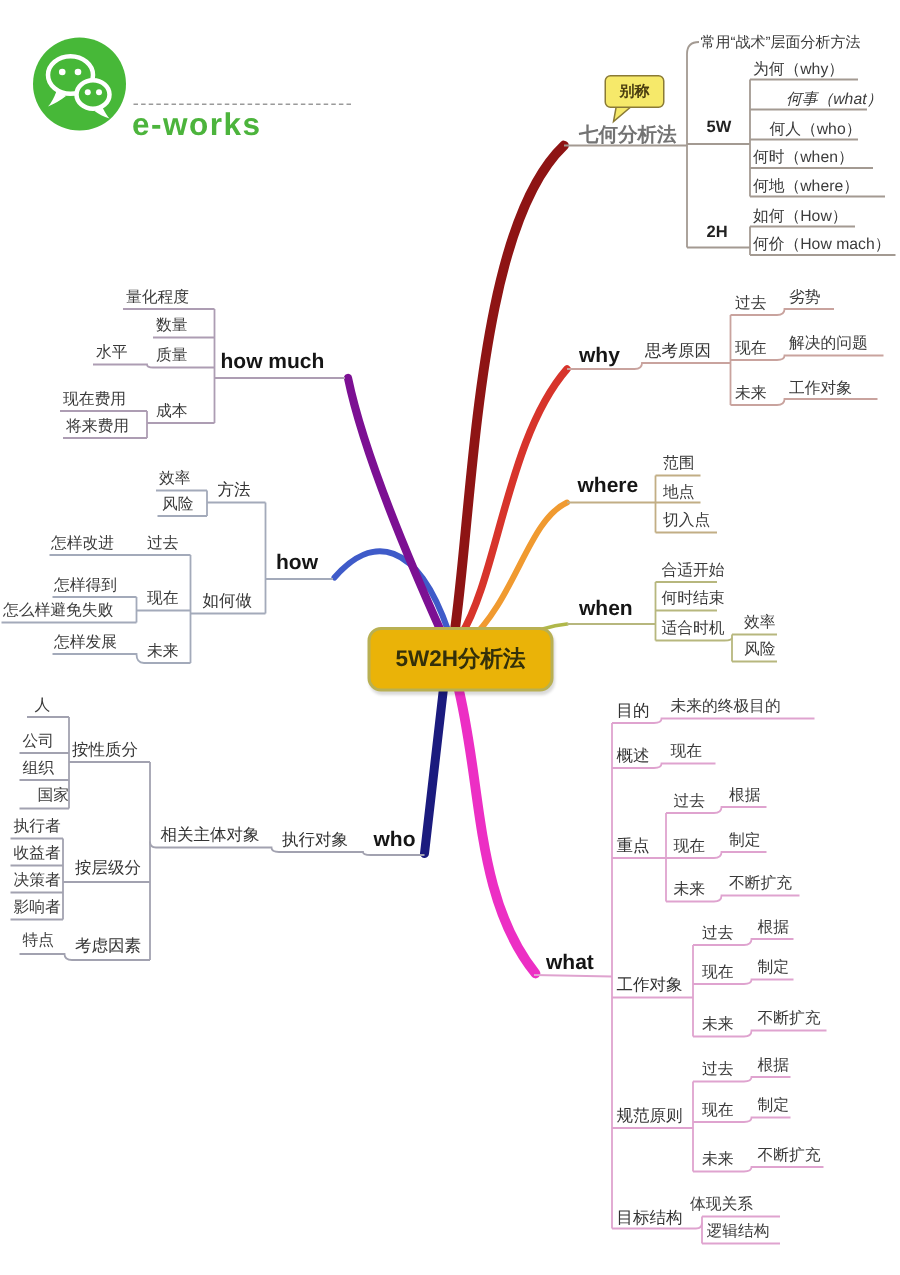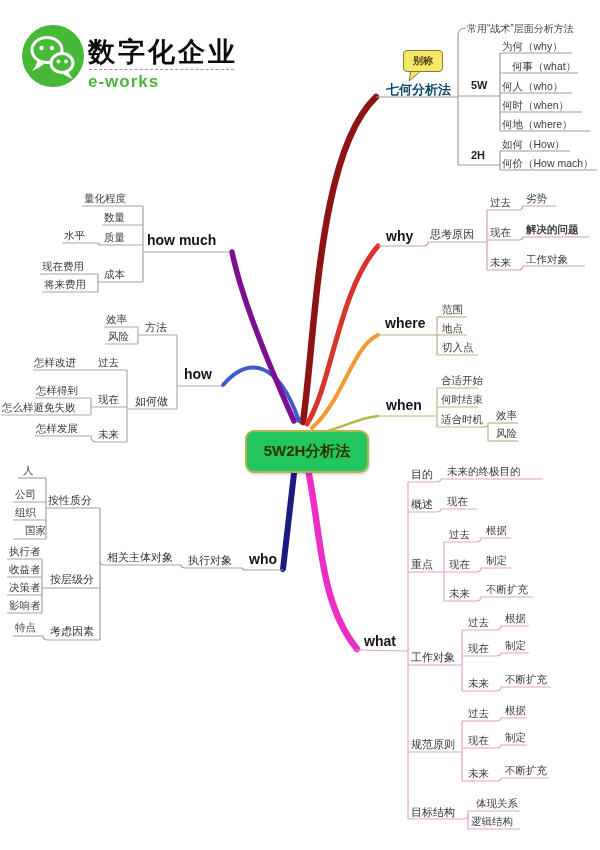--- a/index.html
+++ b/index.html
@@ -2,36 +2,36 @@
 <html><head>
 <meta charset="utf-8">
 <style>
   html,body{margin:0;padding:0;background:#fff;}
   .stage{position:relative;width:600px;height:850px;background:#ffffff;overflow:hidden;
          font-family:"Liberation Sans","DejaVu Sans",sans-serif;}
   svg.wires{position:absolute;left:0;top:0;}
   .nd{position:absolute;white-space:nowrap;font-size:10.5px;line-height:13px;color:#3b3b3b;}
   .sec{font-size:11px;color:#333;}
   .en{font-size:14px;font-weight:bold;color:#151515;}
-  .cjkmain{font-size:13px;font-weight:bold;color:#0c4a6e;}
+  .cjkmain{font-size:13px;font-weight:bold;color:#737373;}
   .grp{font-size:11px;font-weight:bold;color:#222;}
   .center-box{position:absolute;left:245px;top:418px;width:120px;height:39px;
-      background:#22c55e;border:2px solid #b9b052;border-radius:9px;
+      background:#eab308;border:2px solid #b9b052;border-radius:9px;
       display:flex;align-items:center;justify-content:center;
-      font-size:15px;font-weight:bold;color:#33300a;box-shadow:1px 2px 2px rgba(0,0,0,.15);margin-top:12px;}
+      font-size:15px;font-weight:bold;color:#33300a;box-shadow:1px 2px 2px rgba(0,0,0,.15);}
   .callout{position:absolute;left:403px;top:50px;width:38px;height:20px;
       background:#f6e96a;border:1.5px solid #8a7a35;border-radius:4px;
       display:flex;align-items:center;justify-content:center;
       font-size:10px;font-weight:bold;color:#4a3d10;}
   .logo-circle{position:absolute;left:22px;top:25px;width:62px;height:62px;border-radius:50%;
       background:#47b838;}
   .brand-word{position:absolute;left:88px;top:34px;font-family:"DejaVu Serif","Liberation Serif",serif;
       font-size:27px;font-weight:900;color:#0d0d0d;letter-spacing:3px;}
   .brand-divider{position:absolute;left:89px;top:69px;width:145px;border-top:1.5px dashed #9a9a9a;}
-  .brand-sub{position:absolute;left:88px;top:72px;font-size:17px;font-weight:bold;color:#4cb43c;letter-spacing:1px;}
+  .brand-sub{position:absolute;left:88px;top:72px;font-size:21px;font-weight:bold;color:#4cb43c;letter-spacing:1px;}
 </style>
 </head>
 <body>
 
 <div class="stage">
 
   <svg class="wires" width="600" height="850" viewBox="0 0 600 850">
 
     <g fill="none" stroke-linecap="round">
       <path d="M303,422 C316,330 318,152 376,97" stroke-width="6.5" stroke="#8e1414"></path>
@@ -166,45 +166,44 @@
       <ellipse cx="25" cy="25" rx="15" ry="12.5" fill="none" stroke="#ffffff" stroke-width="3"></ellipse>
       <path d="M16,35 Q13,43 10,46 Q17,43 22,39 Z" fill="#ffffff"></path>
       <circle cx="19.5" cy="23" r="2.2" fill="#ffffff"></circle>
       <circle cx="30" cy="23" r="2.2" fill="#ffffff"></circle>
       <ellipse cx="40" cy="38" rx="11" ry="9.5" fill="#47b838" stroke="#ffffff" stroke-width="3"></ellipse>
       <path d="M46,46 Q49,52 51,54 Q45,52 41,49 Z" fill="#ffffff"></path>
       <circle cx="36.5" cy="36.5" r="2" fill="#ffffff"></circle>
       <circle cx="44" cy="36.5" r="2" fill="#ffffff"></circle>
     </svg>
   </div>
-  <div class="brand-word">数字化企业</div>
   <div class="brand-divider"></div>
   <div class="brand-sub">e-works</div>
 
   <div class="center-box">5W2H分析法</div>
 
   <div class="callout">别称</div>
   <div class="nd cjkmain" style="left:386px;top:83px;">七何分析法</div>
   <div class="nd" style="left:467px;top:22px;font-size:10px;">常用“战术”层面分析方法</div>
   <div class="nd grp" style="left:471px;top:79px;">5W</div>
   <div class="nd" style="left:502px;top:40px;">为何（why）</div>
-  <div class="nd" style="left:512px;top:60px;">何事（what）</div>
-  <div class="nd" style="left:502px;top:80px;">何人（who）</div>
+  <div class="nd" style="left:524px;top:60px;font-style:italic;">何事（what）</div>
+  <div class="nd" style="left:502px;top:80px;padding-left:11px;">何人（who）</div>
   <div class="nd" style="left:502px;top:99px;">何时（when）</div>
   <div class="nd" style="left:502px;top:118px;">何地（where）</div>
   <div class="nd grp" style="left:471px;top:149px;">2H</div>
   <div class="nd" style="left:502px;top:138px;">如何（How）</div>
   <div class="nd" style="left:502px;top:157px;">何价（How mach）</div>
 
   <div class="nd en" style="left:386px;top:230px;">why</div>
   <div class="nd sec" style="left:430px;top:228px;">思考原因</div>
   <div class="nd" style="left:490px;top:196px;">过去</div>
   <div class="nd" style="left:526px;top:192px;">劣势</div>
   <div class="nd" style="left:490px;top:226px;">现在</div>
-  <div class="nd" style="left:526px;top:223px;font-weight:bold;">解决的问题</div>
+  <div class="nd" style="left:526px;top:223px;">解决的问题</div>
   <div class="nd" style="left:490px;top:256px;">未来</div>
   <div class="nd" style="left:526px;top:253px;">工作对象</div>
 
   <div class="nd en" style="left:385px;top:317px;">where</div>
   <div class="nd" style="left:442px;top:303px;">范围</div>
   <div class="nd" style="left:442px;top:322px;">地点</div>
   <div class="nd" style="left:442px;top:341px;">切入点</div>
 
   <div class="nd en" style="left:386px;top:399px;">when</div>
   <div class="nd" style="left:441px;top:374px;">合适开始</div>
@@ -233,21 +232,21 @@
   <div class="nd" style="left:468px;top:677px;">未来</div>
   <div class="nd" style="left:505px;top:673px;">不断扩充</div>
   <div class="nd sec" style="left:411px;top:738px;">规范原则</div>
   <div class="nd" style="left:468px;top:707px;">过去</div>
   <div class="nd" style="left:505px;top:704px;">根据</div>
   <div class="nd" style="left:468px;top:734px;">现在</div>
   <div class="nd" style="left:505px;top:731px;">制定</div>
   <div class="nd" style="left:468px;top:767px;">未来</div>
   <div class="nd" style="left:505px;top:764px;">不断扩充</div>
   <div class="nd sec" style="left:411px;top:806px;">目标结构</div>
-  <div class="nd" style="left:476px;top:797px;">体现关系</div>
+  <div class="nd" style="left:460px;top:797px;">体现关系</div>
   <div class="nd" style="left:471px;top:815px;">逻辑结构</div>
 
   <div class="nd en" style="left:249px;top:553px;">who</div>
   <div class="nd sec" style="left:188px;top:554px;">执行对象</div>
   <div class="nd sec" style="left:107px;top:551px;">相关主体对象</div>
   <div class="nd sec" style="left:48px;top:494px;text-align:center;">按性质分</div>
   <div class="nd" style="left:23px;top:464px;">人</div>
   <div class="nd" style="left:15px;top:488px;">公司</div>
   <div class="nd" style="left:15px;top:506px;">组织</div>
   <div class="nd" style="left:25px;top:524px;">国家</div>

